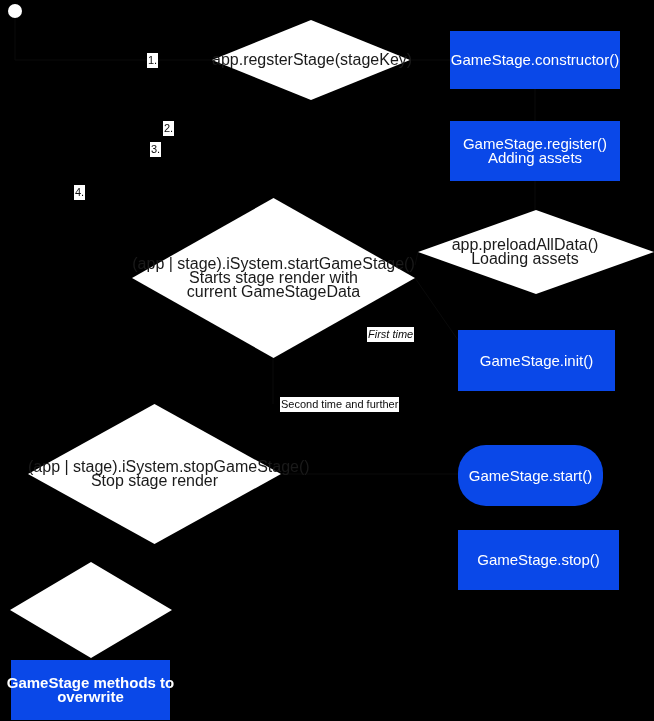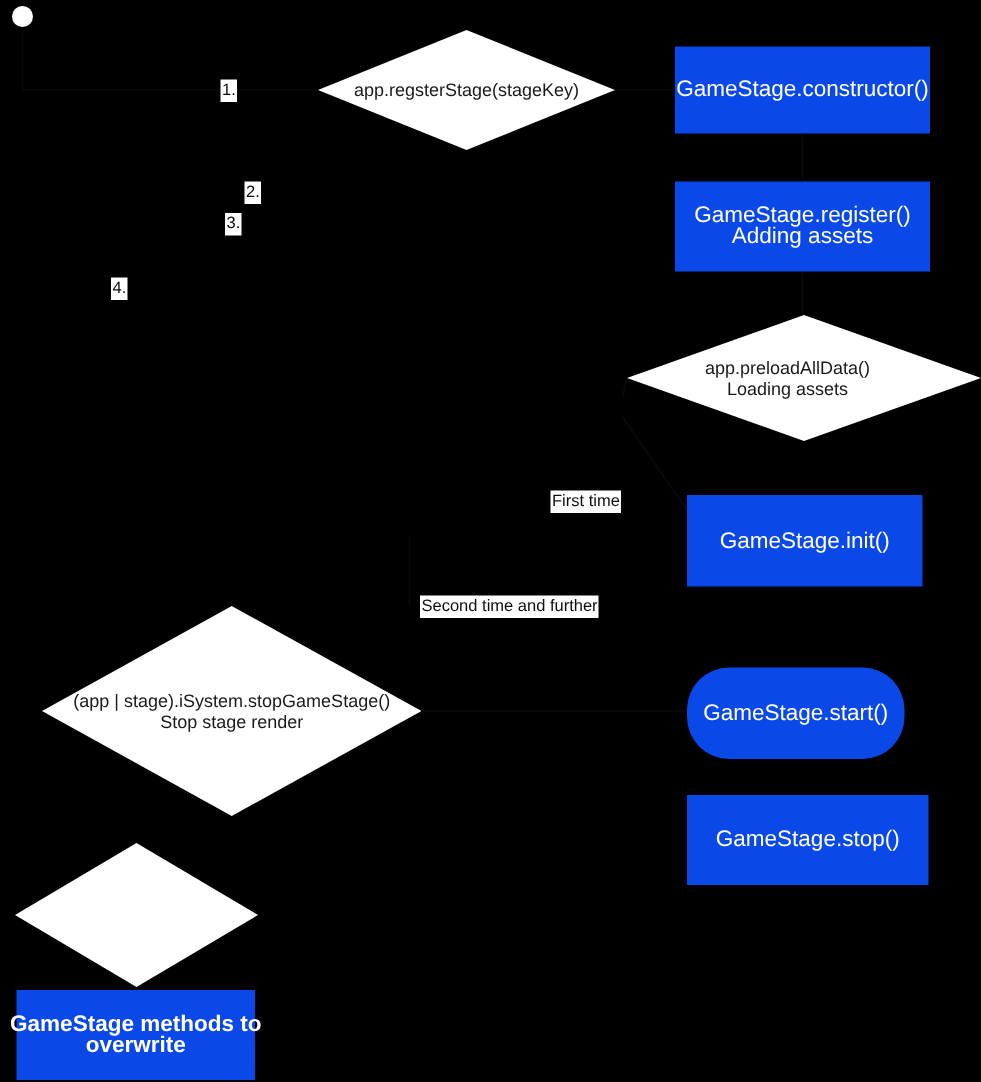--- a/index.html
+++ b/index.html
@@ -35,21 +35,21 @@
     clip-path: polygon(50% 0%, 100% 50%, 50% 100%, 0% 50%);
   }
   .diamond .dlabel {
     position: absolute;
     left: 0;
     right: 0;
     top: 50%;
     transform: translateY(-50%);
     text-align: center;
     color: #1a1a1a;
-    font-size: 12px;
+    font-size: 16px;
     line-height: 14px;
     white-space: pre;
     pointer-events: none;
   }
 
   
   .proc-box {
     position: absolute;
     background: #0a48e8;
     display: flex;
@@ -109,38 +109,44 @@
   <div class="chip" style="left:147px; top:53px;">1.</div>
   <div class="chip" style="left:163px; top:121px;">2.</div>
   <div class="chip" style="left:150px; top:142px;">3.</div>
   <div class="chip" style="left:74px; top:185px;">4.</div>
 
   <div class="diamond" style="left:212px; top:20px; width:198px; height:80px;">
     <div class="shape"></div>
     <div class="dlabel">app.regsterStage(stageKey)</div>
   </div>
 
+  <div class="diamond" style="left:132px; top:198px; width:283px; height:160px;">
+    <div class="shape"></div>
+    <div class="dlabel">(app | stage).iSystem.startGameStage()
+Starts stage render with
+current GameStageData</div>
+  </div>
 
   <div class="diamond" style="left:418px; top:210px; width:236px; height:84px;">
     <div class="shape"></div>
     <div class="dlabel" style="left:0; right:22px;">app.preloadAllData()
 Loading assets</div>
   </div>
 
   <div class="diamond" style="left:28px; top:404px; width:253px; height:140px;">
     <div class="shape"></div>
     <div class="dlabel">(app | stage).iSystem.stopGameStage()
 Stop stage render</div>
   </div>
 
   <div class="diamond" style="left:10px; top:562px; width:162px; height:96px;">
     <div class="shape"></div>
   </div>
 
-  <div class="chip" style="left:367px; top:327px;">First time</div>
+  <div class="chip" style="left:367px; top:327px;font-style:italic;">First time</div>
   <div class="chip" style="left:280px; top:397px;">Second time and further</div>
 
   <div class="proc-box" style="left:450px; top:31px; width:170px; height:58px;">GameStage.constructor()</div>
 
   <div class="proc-box" style="left:450px; top:121px; width:170px; height:60px;">GameStage.register()
 Adding assets</div>
 
   <div class="proc-box" style="left:458px; top:330px; width:157px; height:61px;">GameStage.init()</div>
 
   <div class="proc-box" style="left:458px; top:445px; width:145px; height:61px;border-radius:28px;">GameStage.start()</div>

